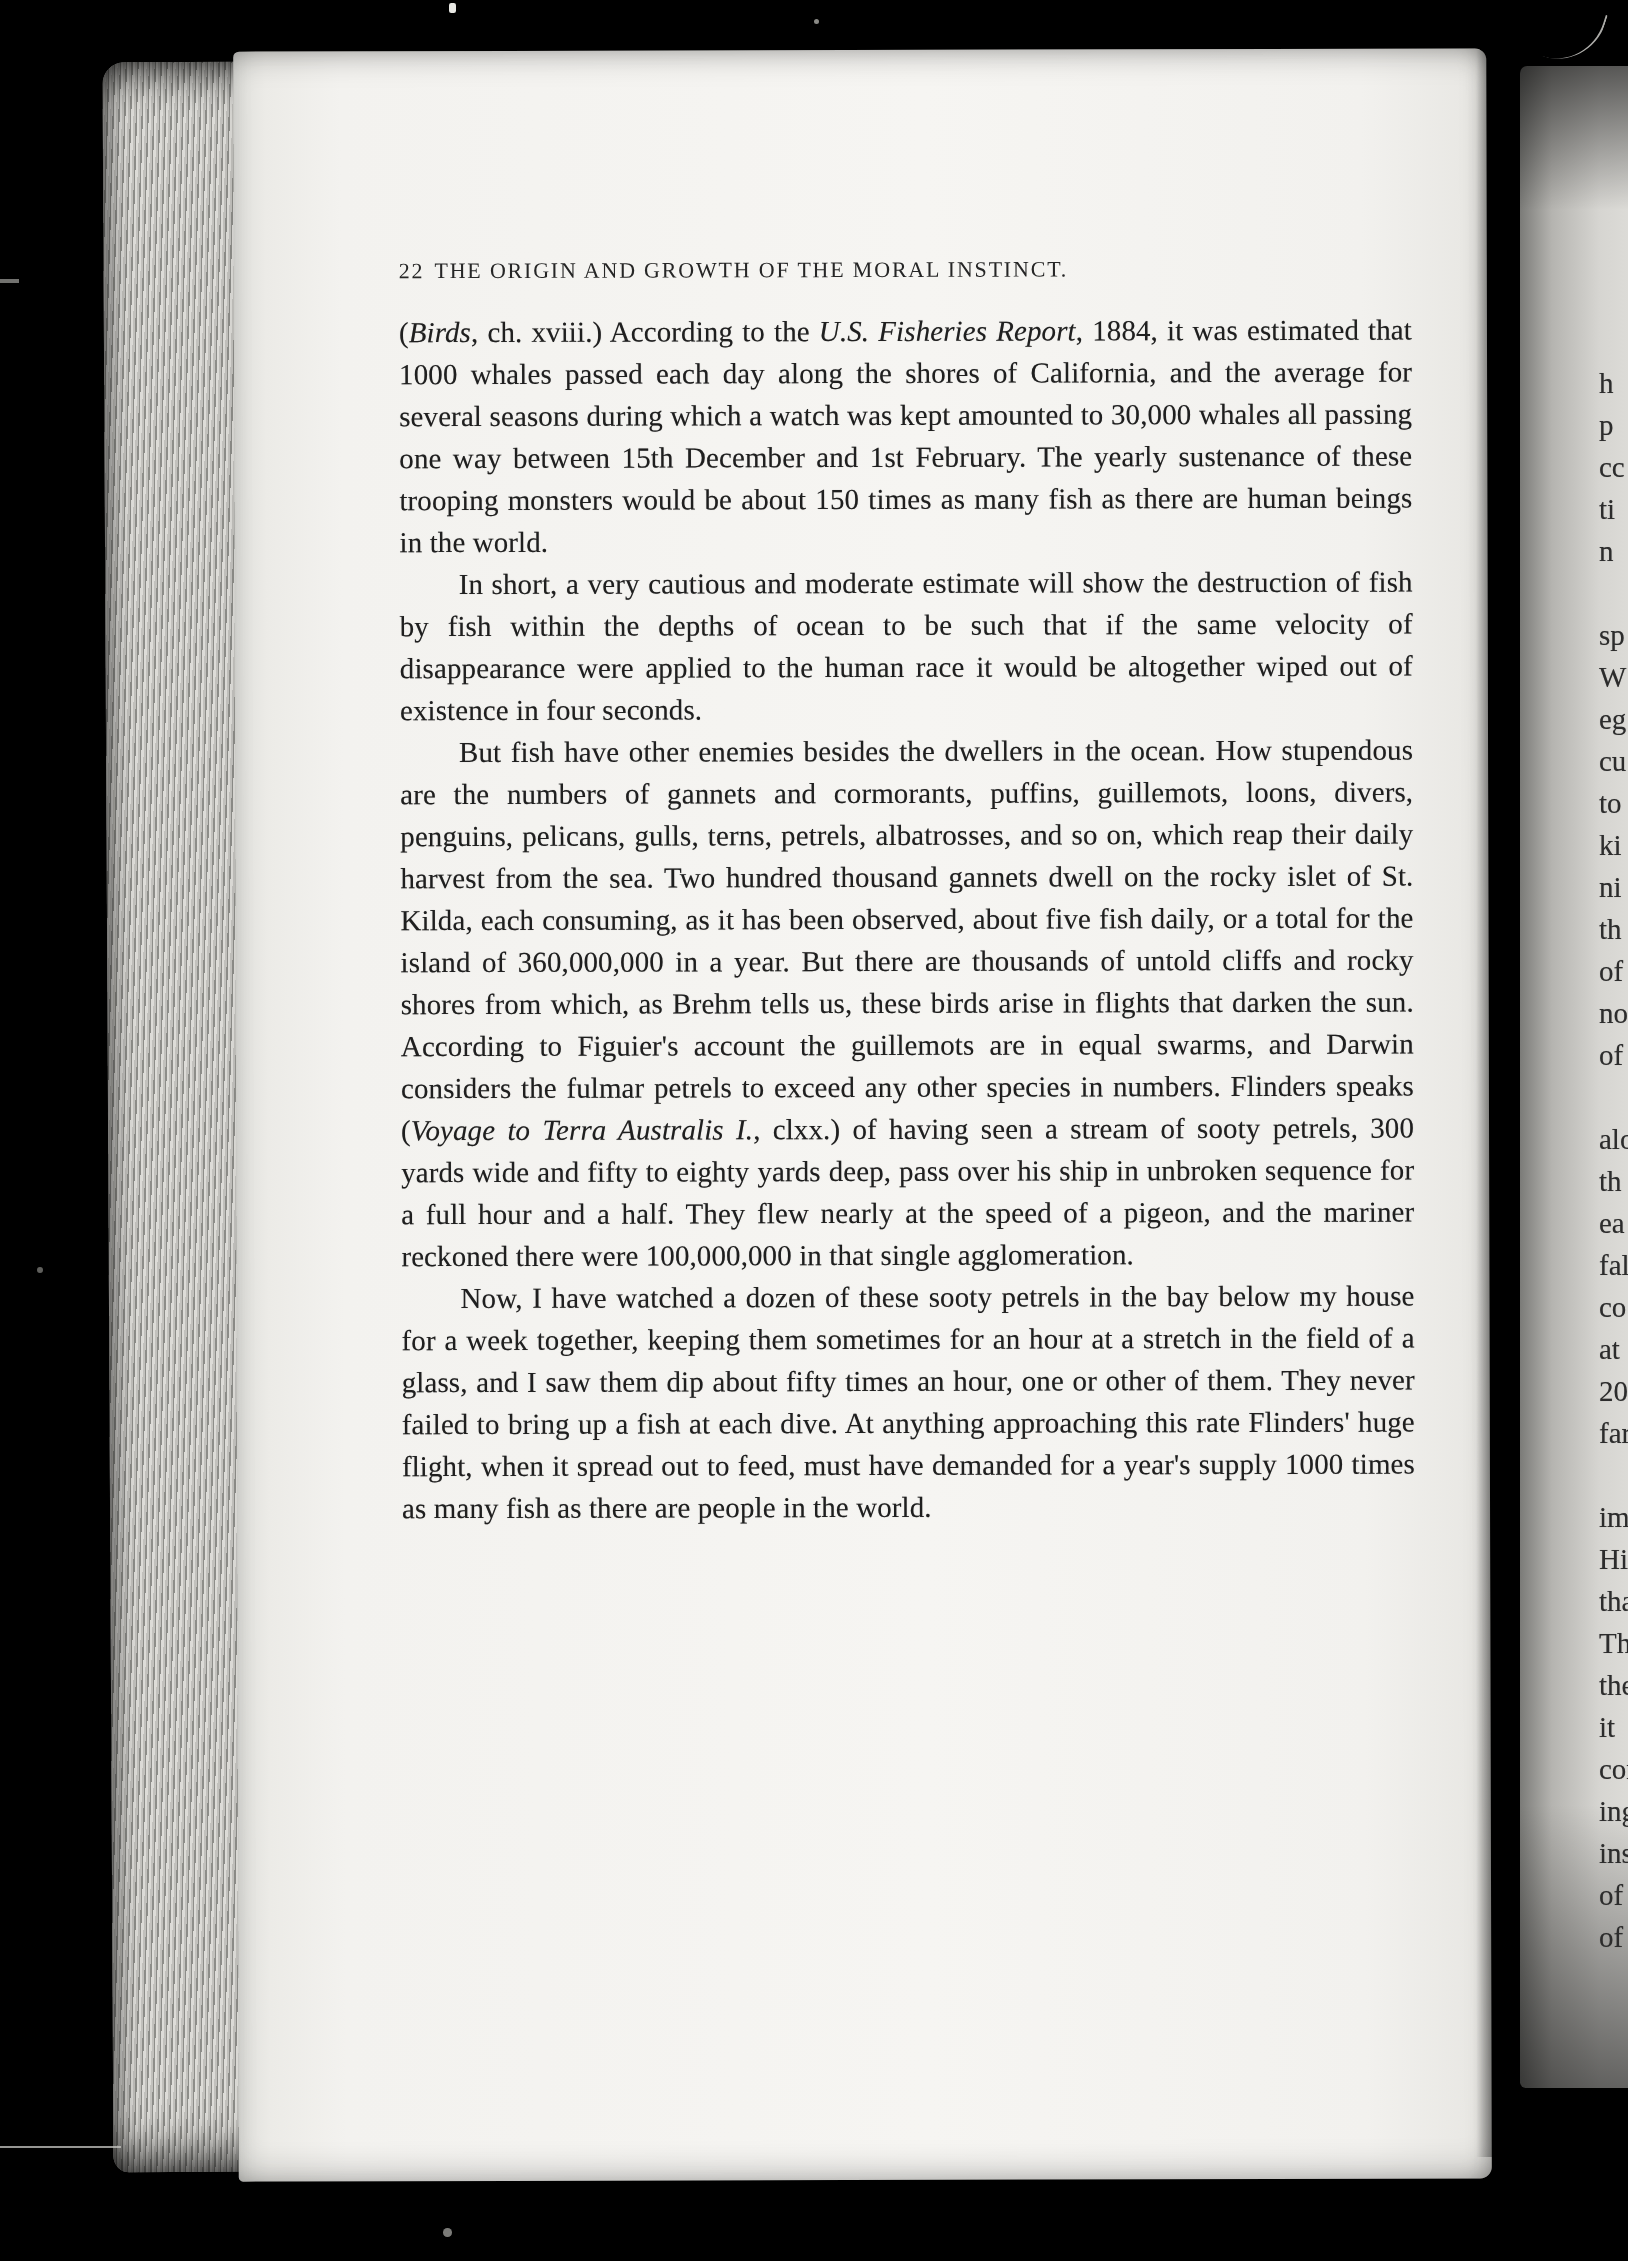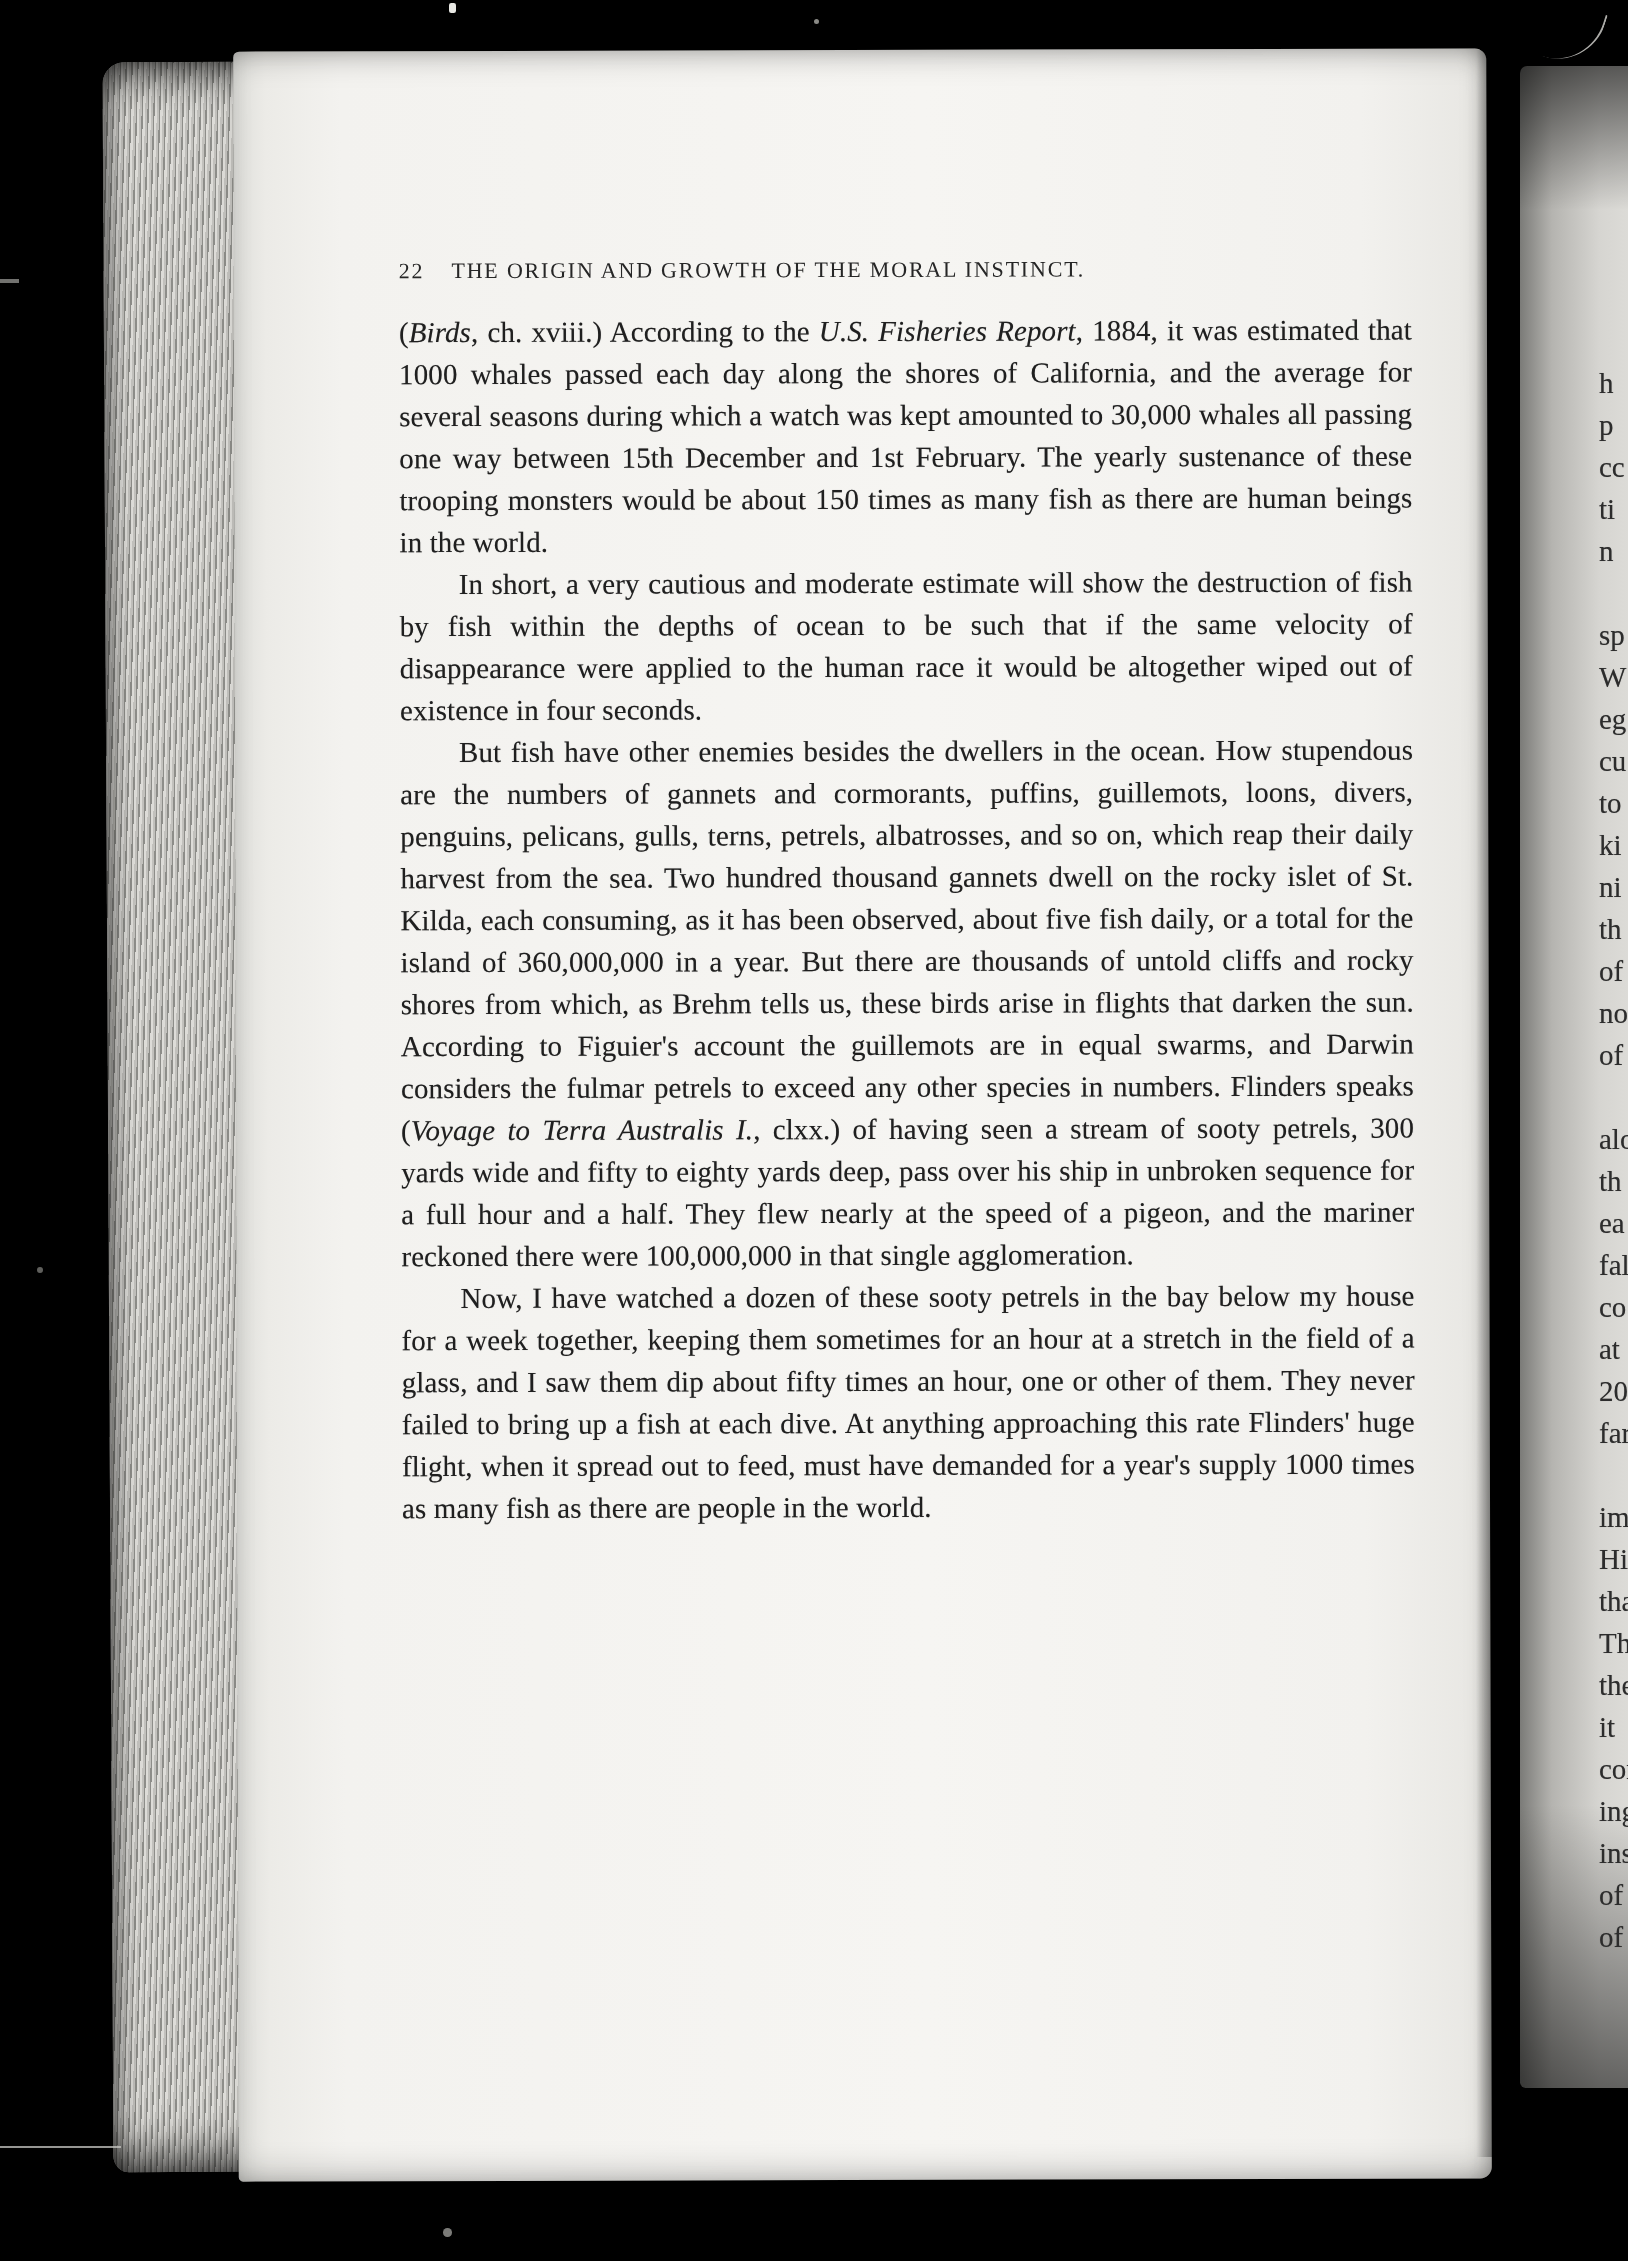--- a/index.html
+++ b/index.html
@@ -64,21 +64,21 @@
   }
   .running-head {
     display: flex;
     align-items: baseline;
     font-size: 22px;
     letter-spacing: 1.8px;
     color: #262626;
     white-space: nowrap;
   }
   .running-head .pageno {
-    margin-right: 27px;
+    margin-right: 10px;
   }
   .text-block {
     margin-top: 27px;
     font-size: 29px;
     line-height: 42px;
     text-align: justify;
     color: var(--ink, #1f1f1f);
     letter-spacing: 0.1px;
     text-shadow: 0 0 0.7px rgba(30,30,30,.45);
   }

